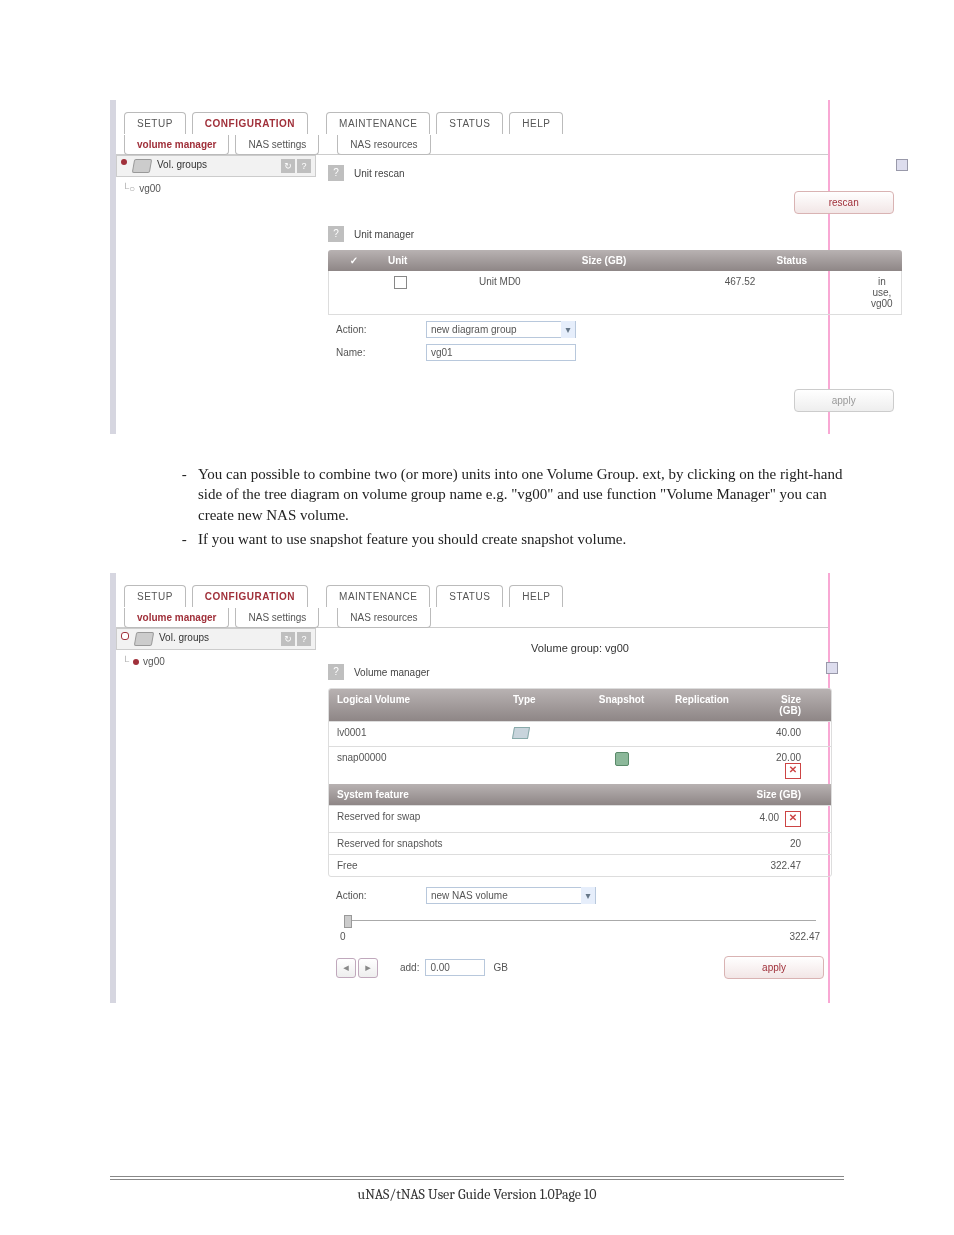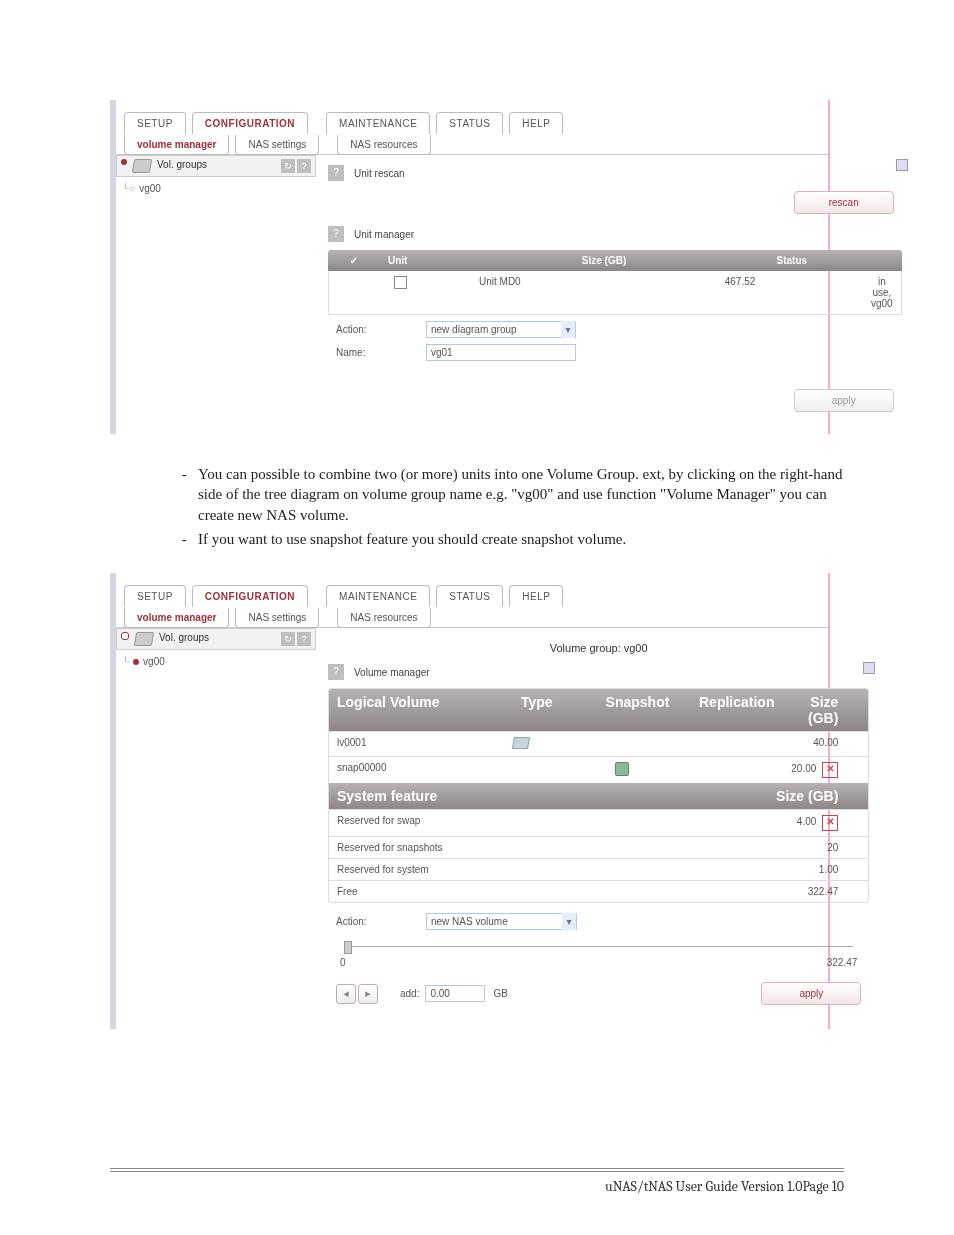--- a/index.html
+++ b/index.html
@@ -50,21 +50,21 @@
   .form-row { display:flex; align-items:center; font-size:10px; color:#555; margin:6px 0 0 8px; }
   .form-row label { width:90px; }
   .sel, .inp { border:1px solid #b8c8dc; background:#fff; height:17px; font-size:10px; padding:0 4px; color:#555; box-sizing:border-box; }
   .sel { width:150px; display:inline-flex; align-items:center; justify-content:space-between; }
   .sel .arrow { width:14px; text-align:center; background:#e6eefb; margin:-4px -4px -4px 4px; height:17px; line-height:17px; color:#678; }
   .inp.name { width:150px; }
 
   
   .vg-title { text-align:center; font-size:11px; color:#333; padding:10px 0 4px; }
   .lv-tbl { border:1px solid #ddd; border-radius:3px; overflow:hidden; }
-  .lv-hdr, .sv-hdr { display:flex; background:linear-gradient(#b8b2b2,#8e8686); color:#fff; font-size:14px; font-weight:bold;gap:8px; }
+  .lv-hdr, .sv-hdr { display:flex; background:linear-gradient(#b8b2b2,#8e8686); color:#fff; font-size:10px; font-weight:bold; }
   .lv-hdr > div, .sv-hdr > div { padding:5px 8px; }
   .lv-row, .sv-row { display:flex; font-size:10px; color:#555; border-top:1px solid #ddd; }
   .lv-row > div, .sv-row > div { padding:5px 8px; }
   .lv-name { flex:0 0 160px; }
   .lv-type { flex:0 0 55px; }
   .lv-snap { flex:0 0 75px; text-align:center; }
   .lv-rep  { flex:0 0 85px; text-align:left; }
   .lv-size { flex:1; text-align:right; padding-right:30px !important; }
   .sv-name { flex:1; }
   .sv-size { flex:0 0 120px; text-align:right; padding-right:30px !important; }
@@ -72,21 +72,21 @@
   .slider-track { flex:1; height:1px; background:#aaa; margin:10px 8px; position:relative; }
   .slider-thumb { position:absolute; left:0; top:-5px; width:6px; height:11px; background:#ccc; border:1px solid #999; }
   .paddle { display:inline-block; width:18px; height:18px; border:1px solid #c0a8bc; border-radius:3px; text-align:center; line-height:16px; color:#888; background:linear-gradient(#fff,#eee); margin-right:2px; }
   .type-icon { display:inline-block; width:14px; height:10px; background:#c8d4dc; border:1px solid #8aa; transform:skewX(-10deg); }
   .snap-icon { display:inline-block; width:12px; height:12px; border-radius:2px; background:#8cb89a; border:1px solid #5a8a6a; }
 
   
   .body-text { font-family:Georgia, 'Times New Roman', serif; font-size:15px; color:#222; line-height:1.35; margin:30px 0 24px 48px; }
   .body-text li { margin-bottom:4px; }
 
-  .footer { position:absolute; left:110px; right:110px; bottom:40px; border-top:4px double #888; padding-top:6px; display:flex; justify-content:flex-end; font-family:Cambria, Georgia, serif; font-size:14px; color:#333; }
+  .footer { position:absolute; left:110px; right:110px; bottom:32px; border-top:4px double #888; padding-top:6px; display:flex; justify-content:center; font-family:Cambria, Georgia, serif; font-size:14px; color:#333; }
 </style>
 </head>
 <body>
 
 <div class="page">
 
   <div class="app-frame">
     <div class="tabs-row" style="padding-left:8px;">
       <div class="tab">SETUP</div>
       <div class="tab active">CONFIGURATION</div>
@@ -251,33 +251,29 @@
           <div id="sv-rows">
               <div class="sv-row">
                 <div class="sv-name">Reserved for swap</div>
                 <div class="sv-size">4.00<span class="del-x">✕</span></div>
               </div>
               <div class="sv-row">
                 <div class="sv-name">Reserved for snapshots</div>
                 <div class="sv-size">20</div>
               </div>
               <div class="sv-row">
-                <div class="sv-name">Reserved for system</div>
-                <div class="sv-size">1.00</div>
-              </div>
-              <div class="sv-row">
                 <div class="sv-name">Free</div>
                 <div class="sv-size">322.47</div>
               </div>
             </div>
         </div>
 
         <div class="form-row" style="margin-top:10px;">
           <label>Action:</label>
-          <span class="sel" style="width:151px;">
+          <span class="sel" style="width:170px;">
             <span>new NAS volume</span>
             <span class="arrow">▾</span>
           </span>
         </div>
 
         <div style="display:flex; align-items:center; margin:6px 8px 0 8px;">
           <div class="slider-track">
             <div class="slider-thumb"></div>
           </div>
         </div>

